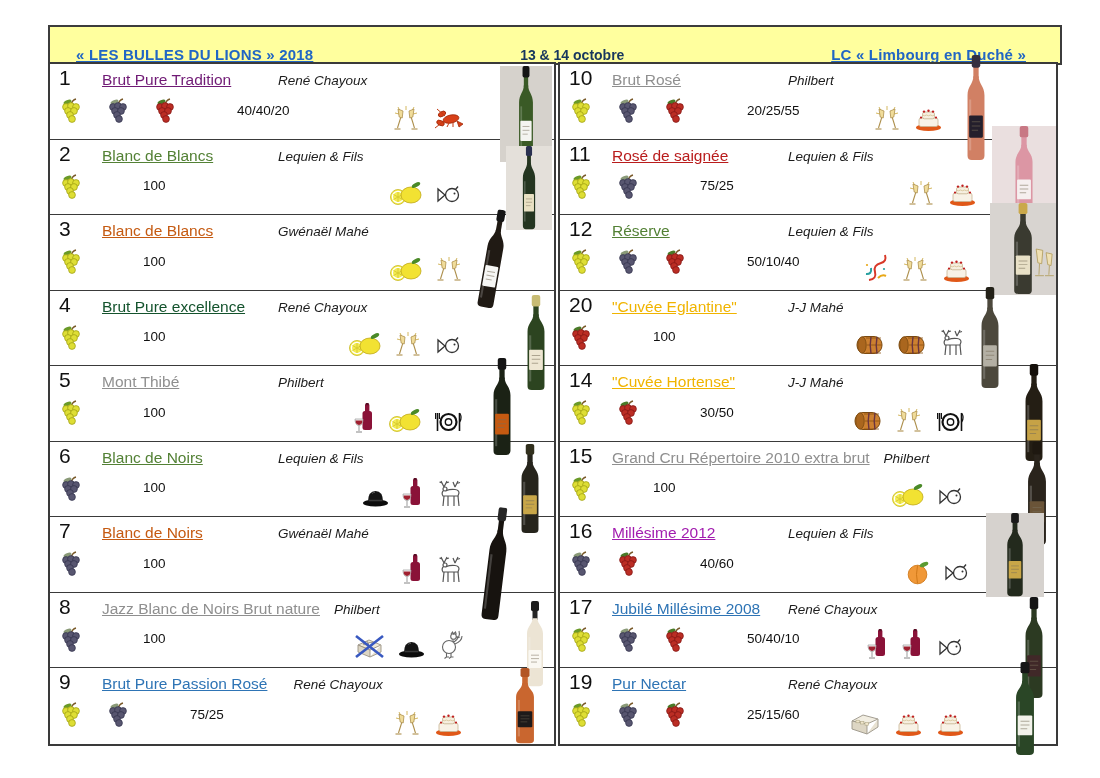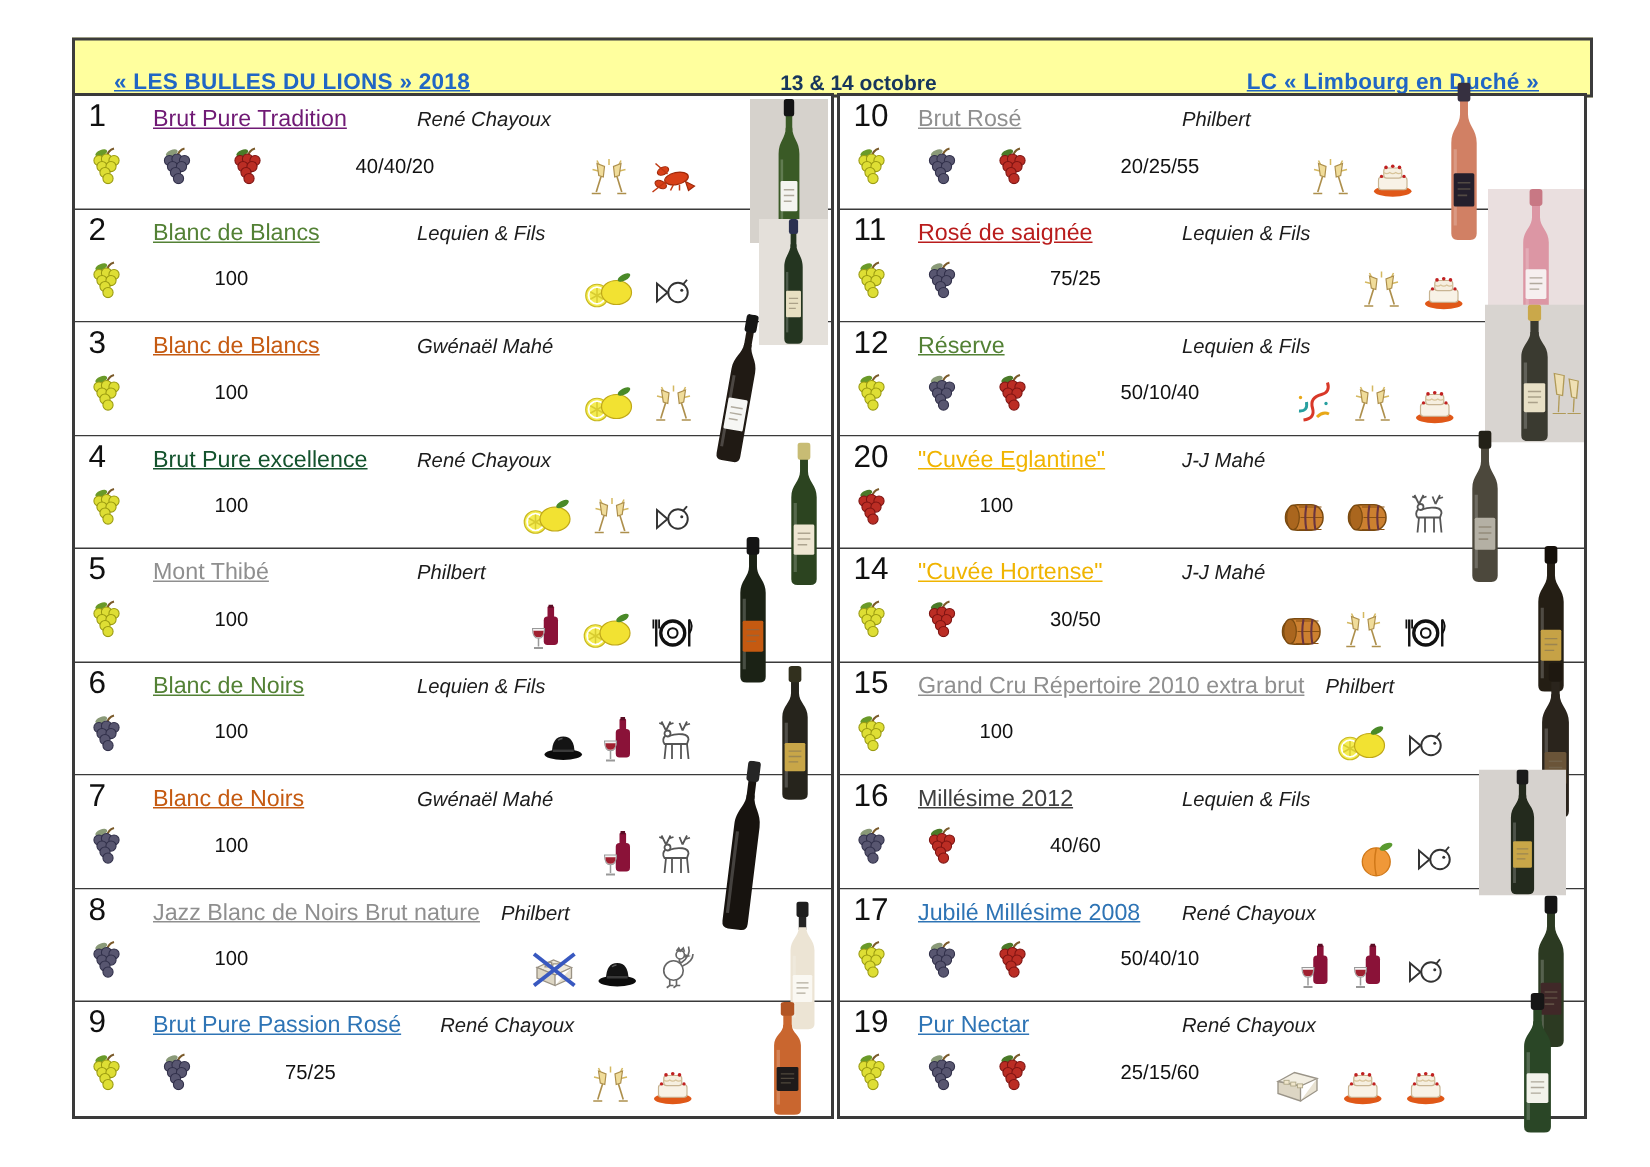--- a/index.html
+++ b/index.html
@@ -1099,21 +1099,21 @@
     <path d="M14.5 20 C14.5 27 9 29.5 9 38 L9 95 Q9 99 13 99 L21 99 Q25 99 25 95 L25 38 C25 29.5 19.5 27 19.5 20 Z" fill="#2a241c"></path>
     <path d="M11.5 42 L11.5 90" stroke="rgba(255,255,255,.2)" stroke-width="2"></path>
               <rect x="10.5" y="57" width="13" height="21" rx="1" fill="#6a5438"></rect>
     <path d="M13 63 h8 M13 67 h8 M13 71 h6" stroke="rgba(120,110,90,.55)" stroke-width="1"></path>
             </g>
           </svg></div>
       </div>
       <div class="row">
     <div class="rownum">16</div>
     <div class="name-line">
-      <span class="wine-name" style="color:#404040;">Millésime 2012</span>
+      <span class="wine-name" style="color:#a21caf;">Millésime 2012</span>
       <span class="producer">Lequien &amp; Fils</span>
     </div>
     <div class="grape-line">
       <span class="icon"><svg width="26" height="26" viewBox="0 0 26 26">
     <path d="M13 8 Q14 3 18 2" stroke="#7a5a2a" stroke-width="1.4" fill="none"></path>
     <ellipse cx="9.5" cy="5" rx="4.2" ry="2" fill="#8a9a78" transform="rotate(-22 9.5 5)"></ellipse>
     <circle cx="8" cy="10" r="3.4" fill="#585670" stroke="#31304a" stroke-width=".7"></circle>
               <circle cx="13" cy="9" r="3.4" fill="#585670" stroke="#31304a" stroke-width=".7"></circle>
               <circle cx="18" cy="10" r="3.4" fill="#585670" stroke="#31304a" stroke-width=".7"></circle>
               <circle cx="10" cy="14" r="3.4" fill="#585670" stroke="#31304a" stroke-width=".7"></circle>

